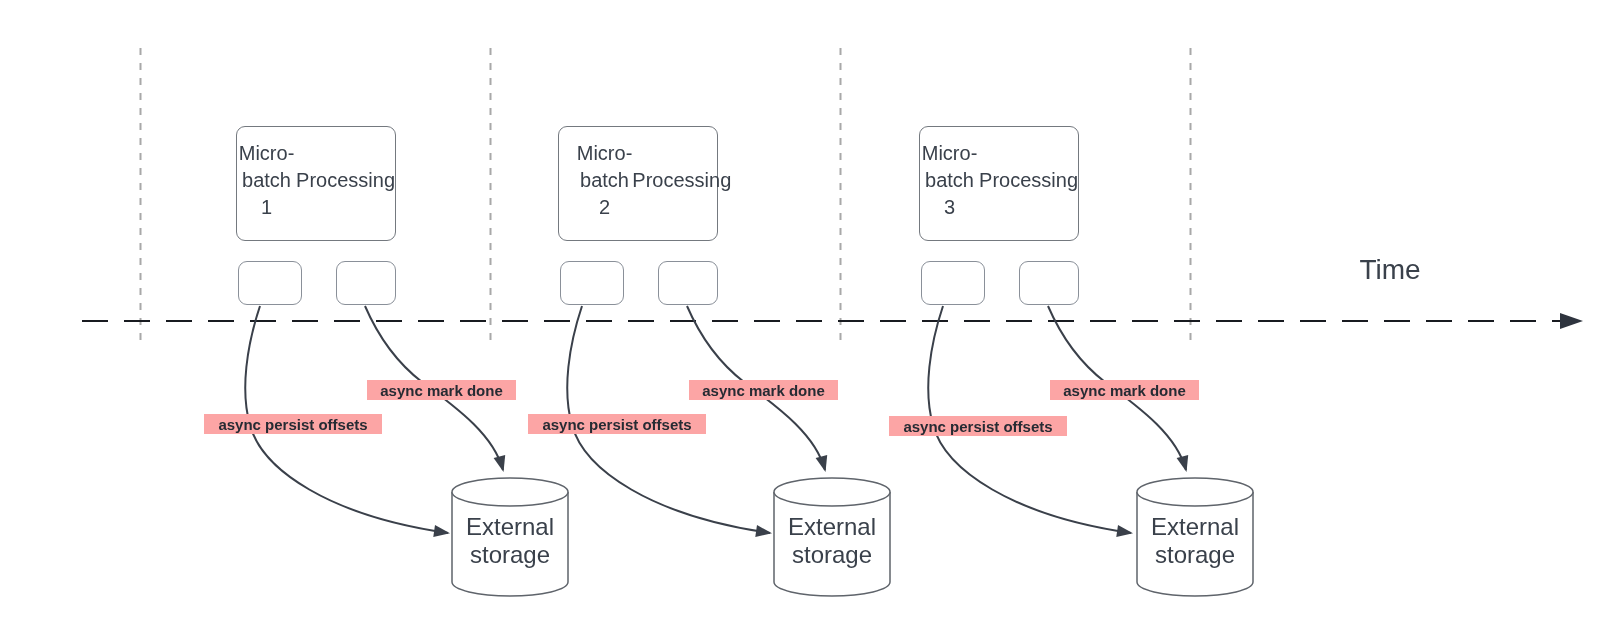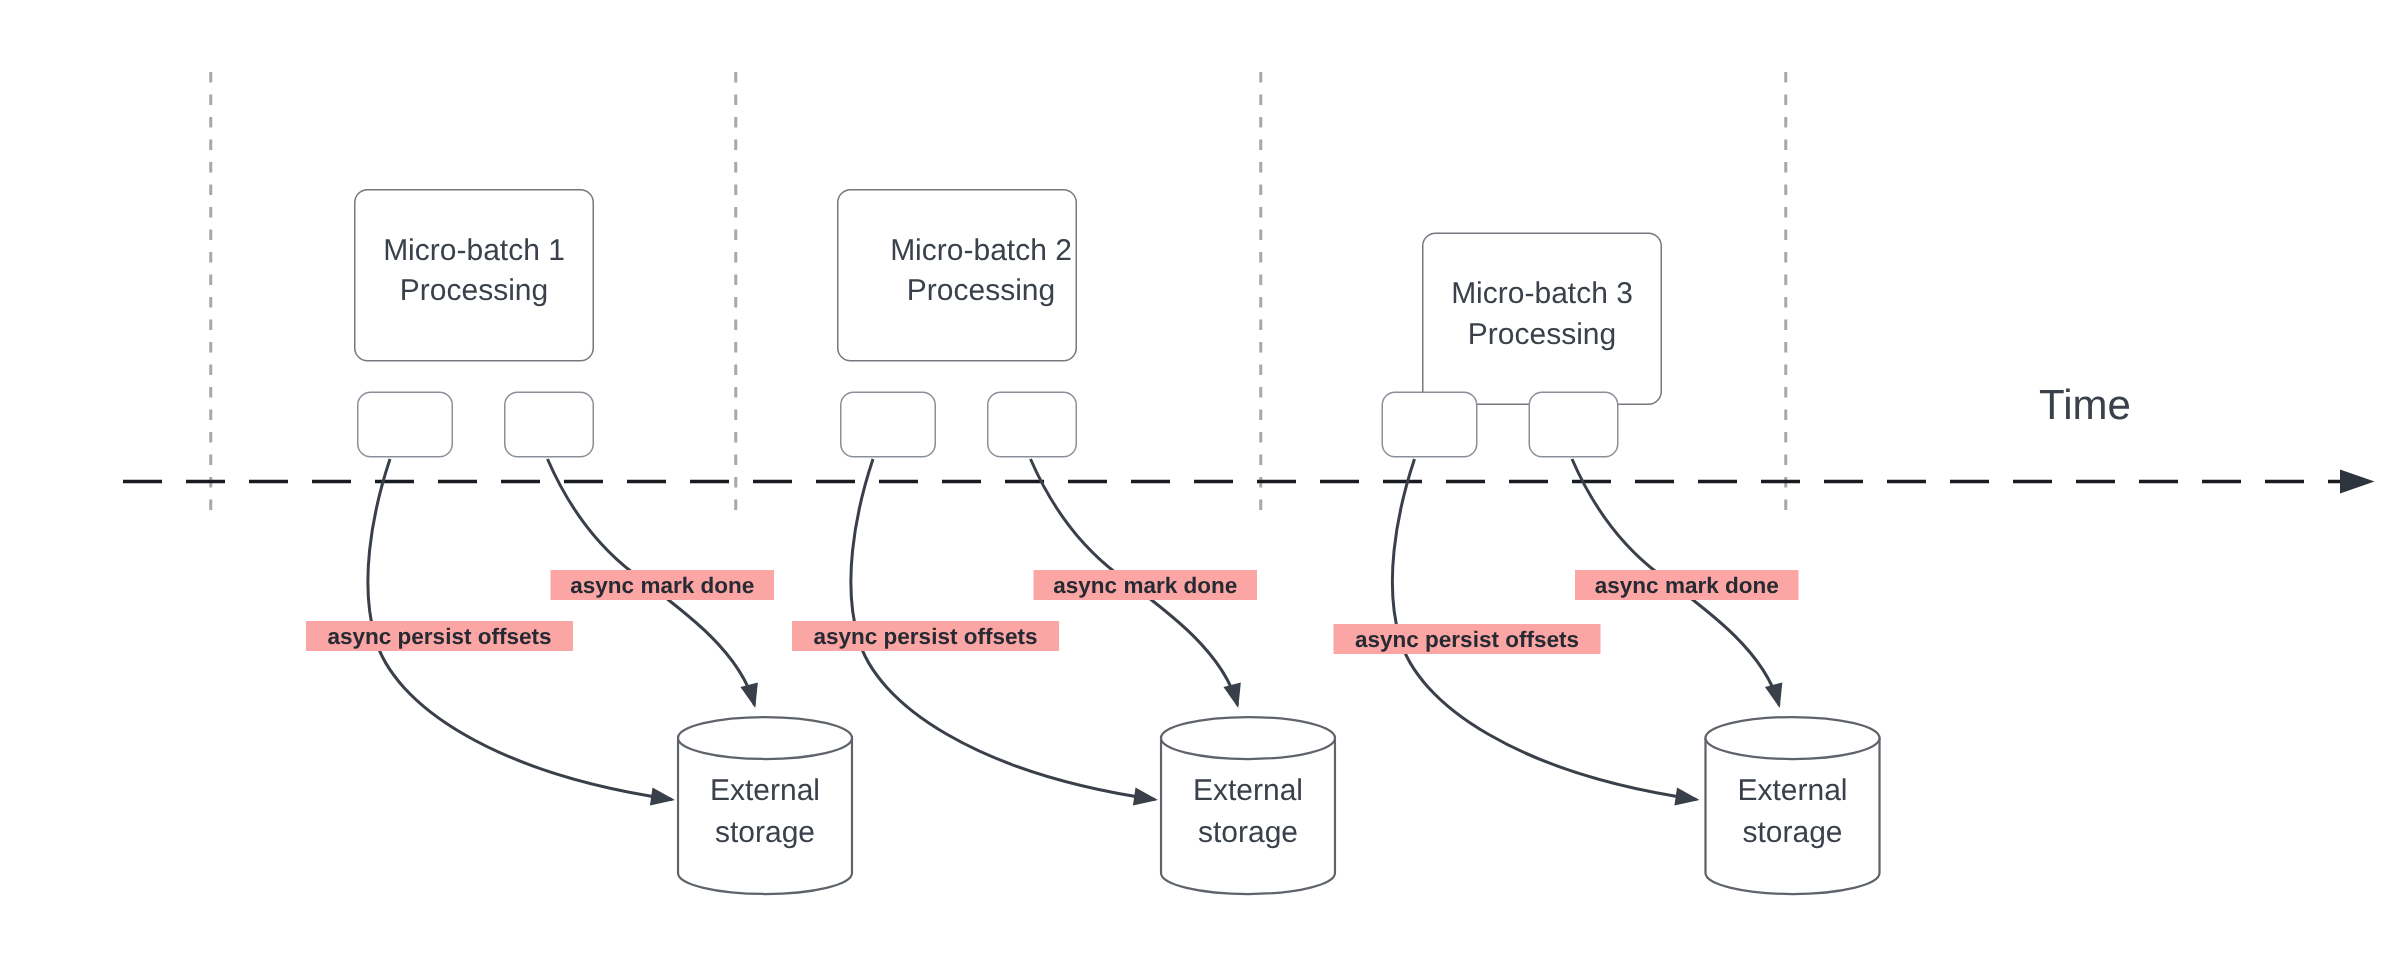--- a/index.html
+++ b/index.html
@@ -11,21 +11,21 @@
     overflow:hidden;
   }
   .lines{position:absolute;left:0;top:0;z-index:0;}
   .guide{stroke:#a8a8a8;stroke-width:2;stroke-dasharray:7 8;fill:none;}
   .axis{stroke:#181b20;stroke-width:2.2;stroke-dasharray:26 16;fill:none;}
   .curve{stroke:#3a404a;stroke-width:2;fill:none;}
 
   .bigbox{
     position:absolute;width:160px;height:115px;
     background:#ffffff;border:1.6px solid #74797f;border-radius:9px;
-    display:flex;flex-direction:column;align-items:center;justify-content:center;
+    display:flex;align-items:center;justify-content:center;
     padding-bottom:6px;box-sizing:border-box;
     color:#3a414b;font-size:20px;line-height:27px;text-align:center;
     z-index:2;
   }
   .smallbox{
     position:absolute;height:44px;
     background:#ffffff;border:1.6px solid #8a9099;border-radius:9px;
     box-sizing:border-box;z-index:2;
   }
   .alabel{
@@ -33,21 +33,21 @@
     background:#fca5a5;padding:0 3px;
     display:flex;align-items:center;justify-content:center;
     font-size:15px;font-weight:bold;color:#262b33;white-space:nowrap;
     z-index:3;
   }
   .cyl{position:absolute;width:118px;height:122px;z-index:1;}
   .cyl svg{position:absolute;left:0;top:0;}
   .cyltext{
     position:absolute;left:0;top:16px;right:0;bottom:8px;
     display:flex;flex-direction:column;align-items:center;justify-content:center;
-    color:#3a414b;font-size:20px;line-height:28px;text-align:center;
+    color:#3a414b;font-size:24px;line-height:28px;text-align:center;
   }
   .timelabel{
     position:absolute;left:1340px;top:254px;width:100px;
     text-align:center;font-size:28px;color:#3a414b;z-index:2;
   }
 </style>
 </head>
 <body>
 
 <div class="stage">
@@ -108,21 +108,21 @@
     <svg width="118" height="122" viewBox="0 0 118 122">
       <path d="M1,16 L1,106 A58,14 0 0 0 117,106 L117,16" fill="#ffffff" stroke="#5f646b" stroke-width="1.5"></path>
       <ellipse cx="59" cy="16" rx="58" ry="14" fill="#ffffff" stroke="#5f646b" stroke-width="1.5"></ellipse>
     </svg>
     <div class="cyltext">
       <span>External</span>
       <span>storage</span>
     </div>
   </div>
 
-  <div class="bigbox" style="left:948px;top:126px;margin-top:29px;">
+  <div class="bigbox" style="left:919px;top:126px;">
     <span>Micro-batch 3</span>
     <span>Processing</span>
   </div>
   <div class="smallbox" style="left:921px;top:261px;width:64px;"></div>
   <div class="smallbox" style="left:1019px;top:261px;width:60px;"></div>
   <div class="alabel" style="left:889px;top:416px;width:172px;">async persist offsets</div>
   <div class="alabel" style="left:1050px;top:380px;width:143px;">async mark done</div>
   <div class="cyl" style="left:1136px;top:476px;">
     <svg width="118" height="122" viewBox="0 0 118 122">
       <path d="M1,16 L1,106 A58,14 0 0 0 117,106 L117,16" fill="#ffffff" stroke="#5f646b" stroke-width="1.5"></path>

